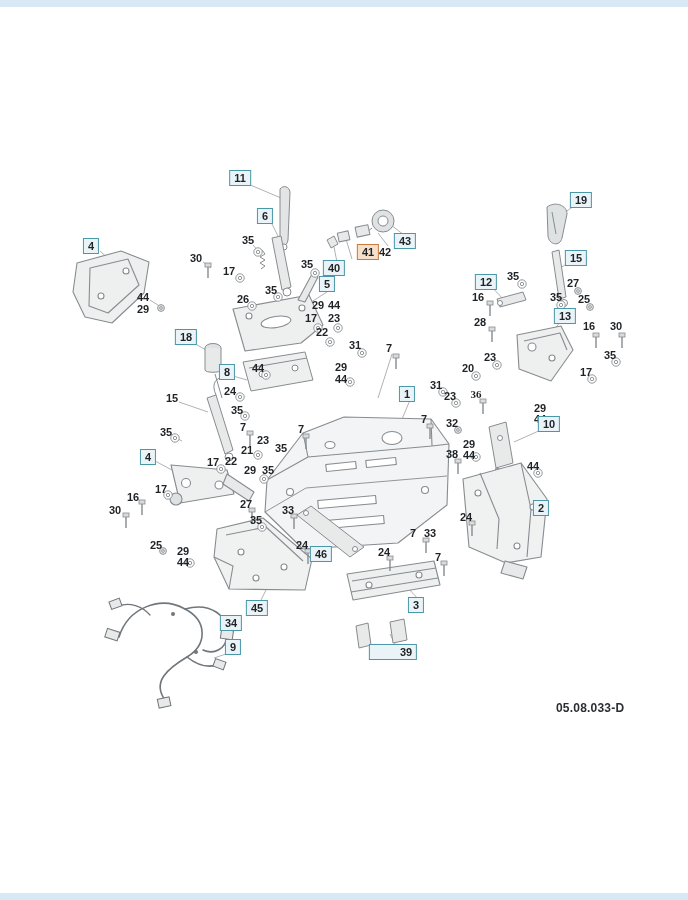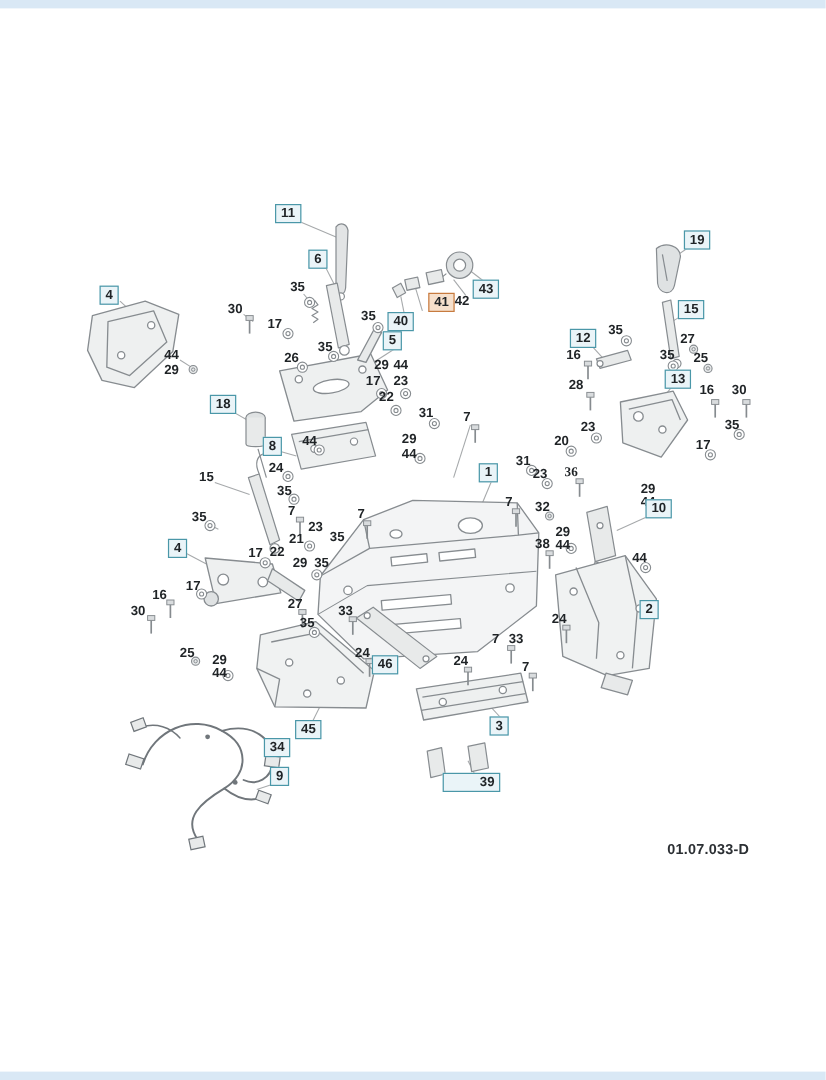--- a/index.html
+++ b/index.html
@@ -425,14 +425,14 @@
       <div class="callout boxed" style="left: 321px; top: 554px;">46</div>
       <div class="callout plain" style="left: 384px; top: 552px;">24</div>
       <div class="callout plain" style="left: 438px; top: 557px;">7</div>
       <div class="callout boxed" style="left: 257px; top: 608px; text-align: right;">45</div>
       <div class="callout boxed" style="left: 231px; top: 623px;">34</div>
       <div class="callout boxed" style="left: 233px; top: 647px;">9</div>
       <div class="callout boxed" style="left: 416px; top: 605px;">3</div>
       <div class="callout boxed" style="left: 393px; top: 652px; padding-left: 30px;">39</div>
     </div>
 
-  <div class="diagram-code">01.07.033-D</div>
+  <div class="diagram-code">05.08.033-D</div>
 </div>
 
 </body></html>

